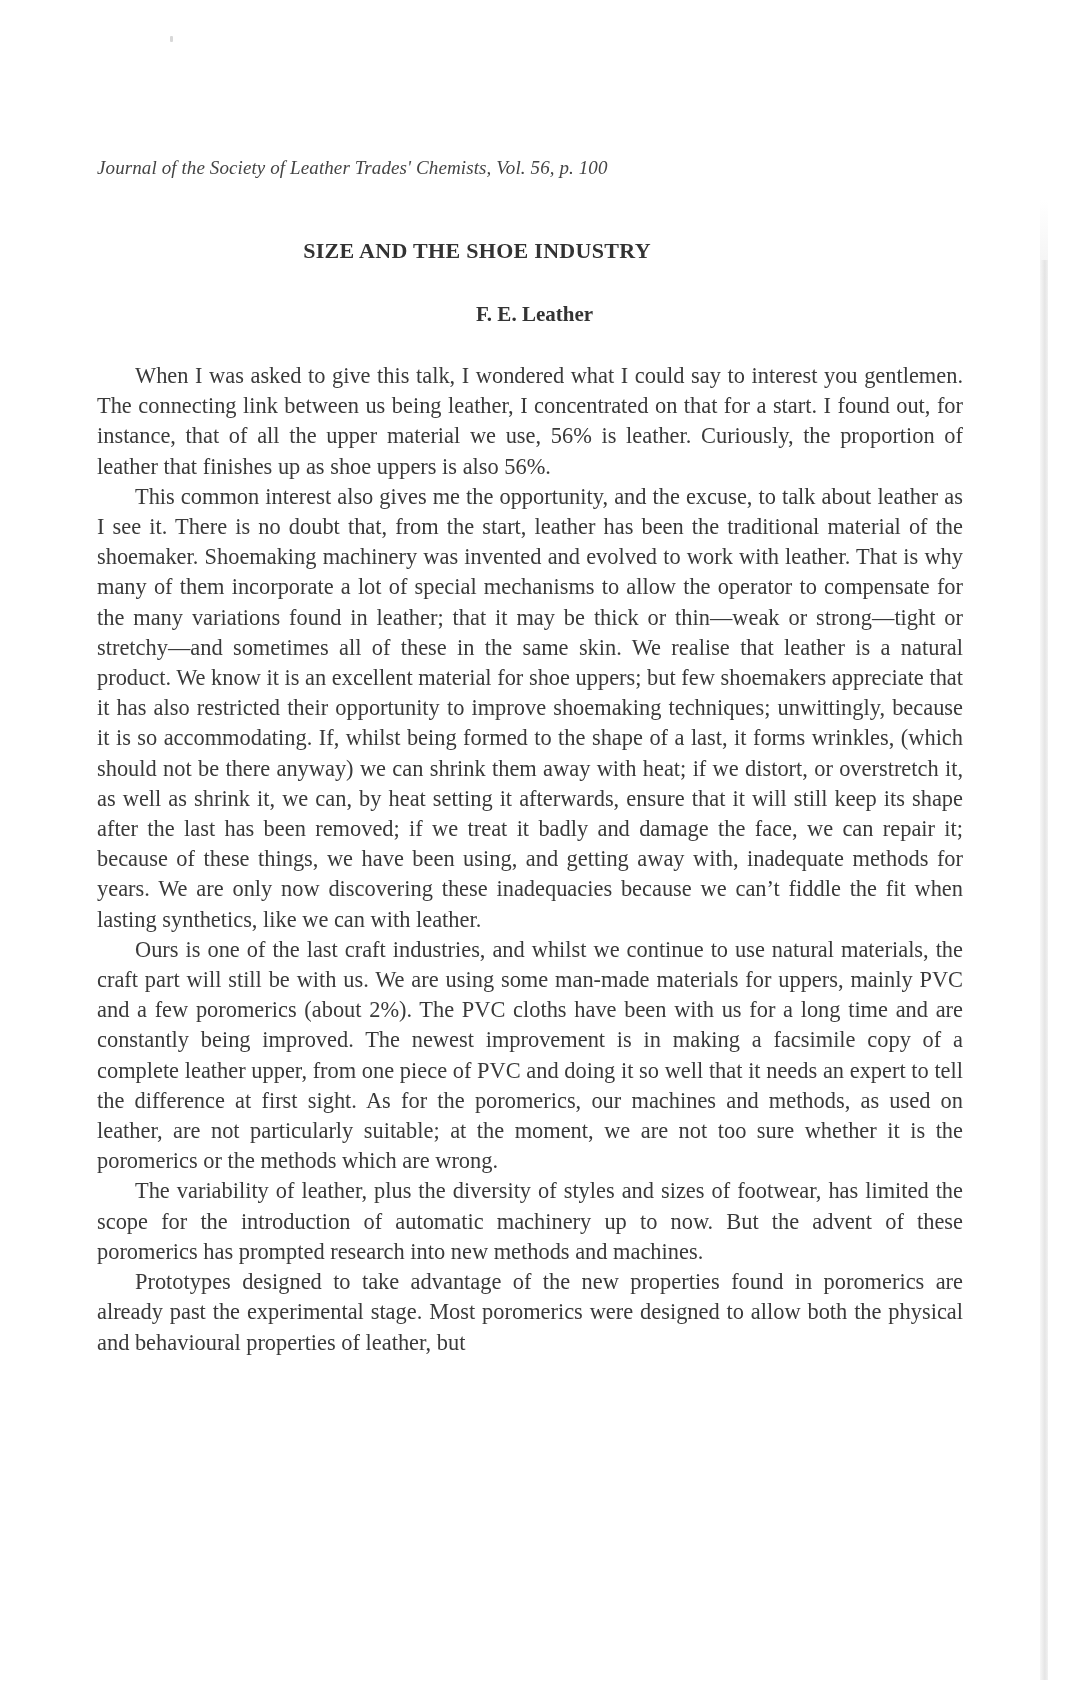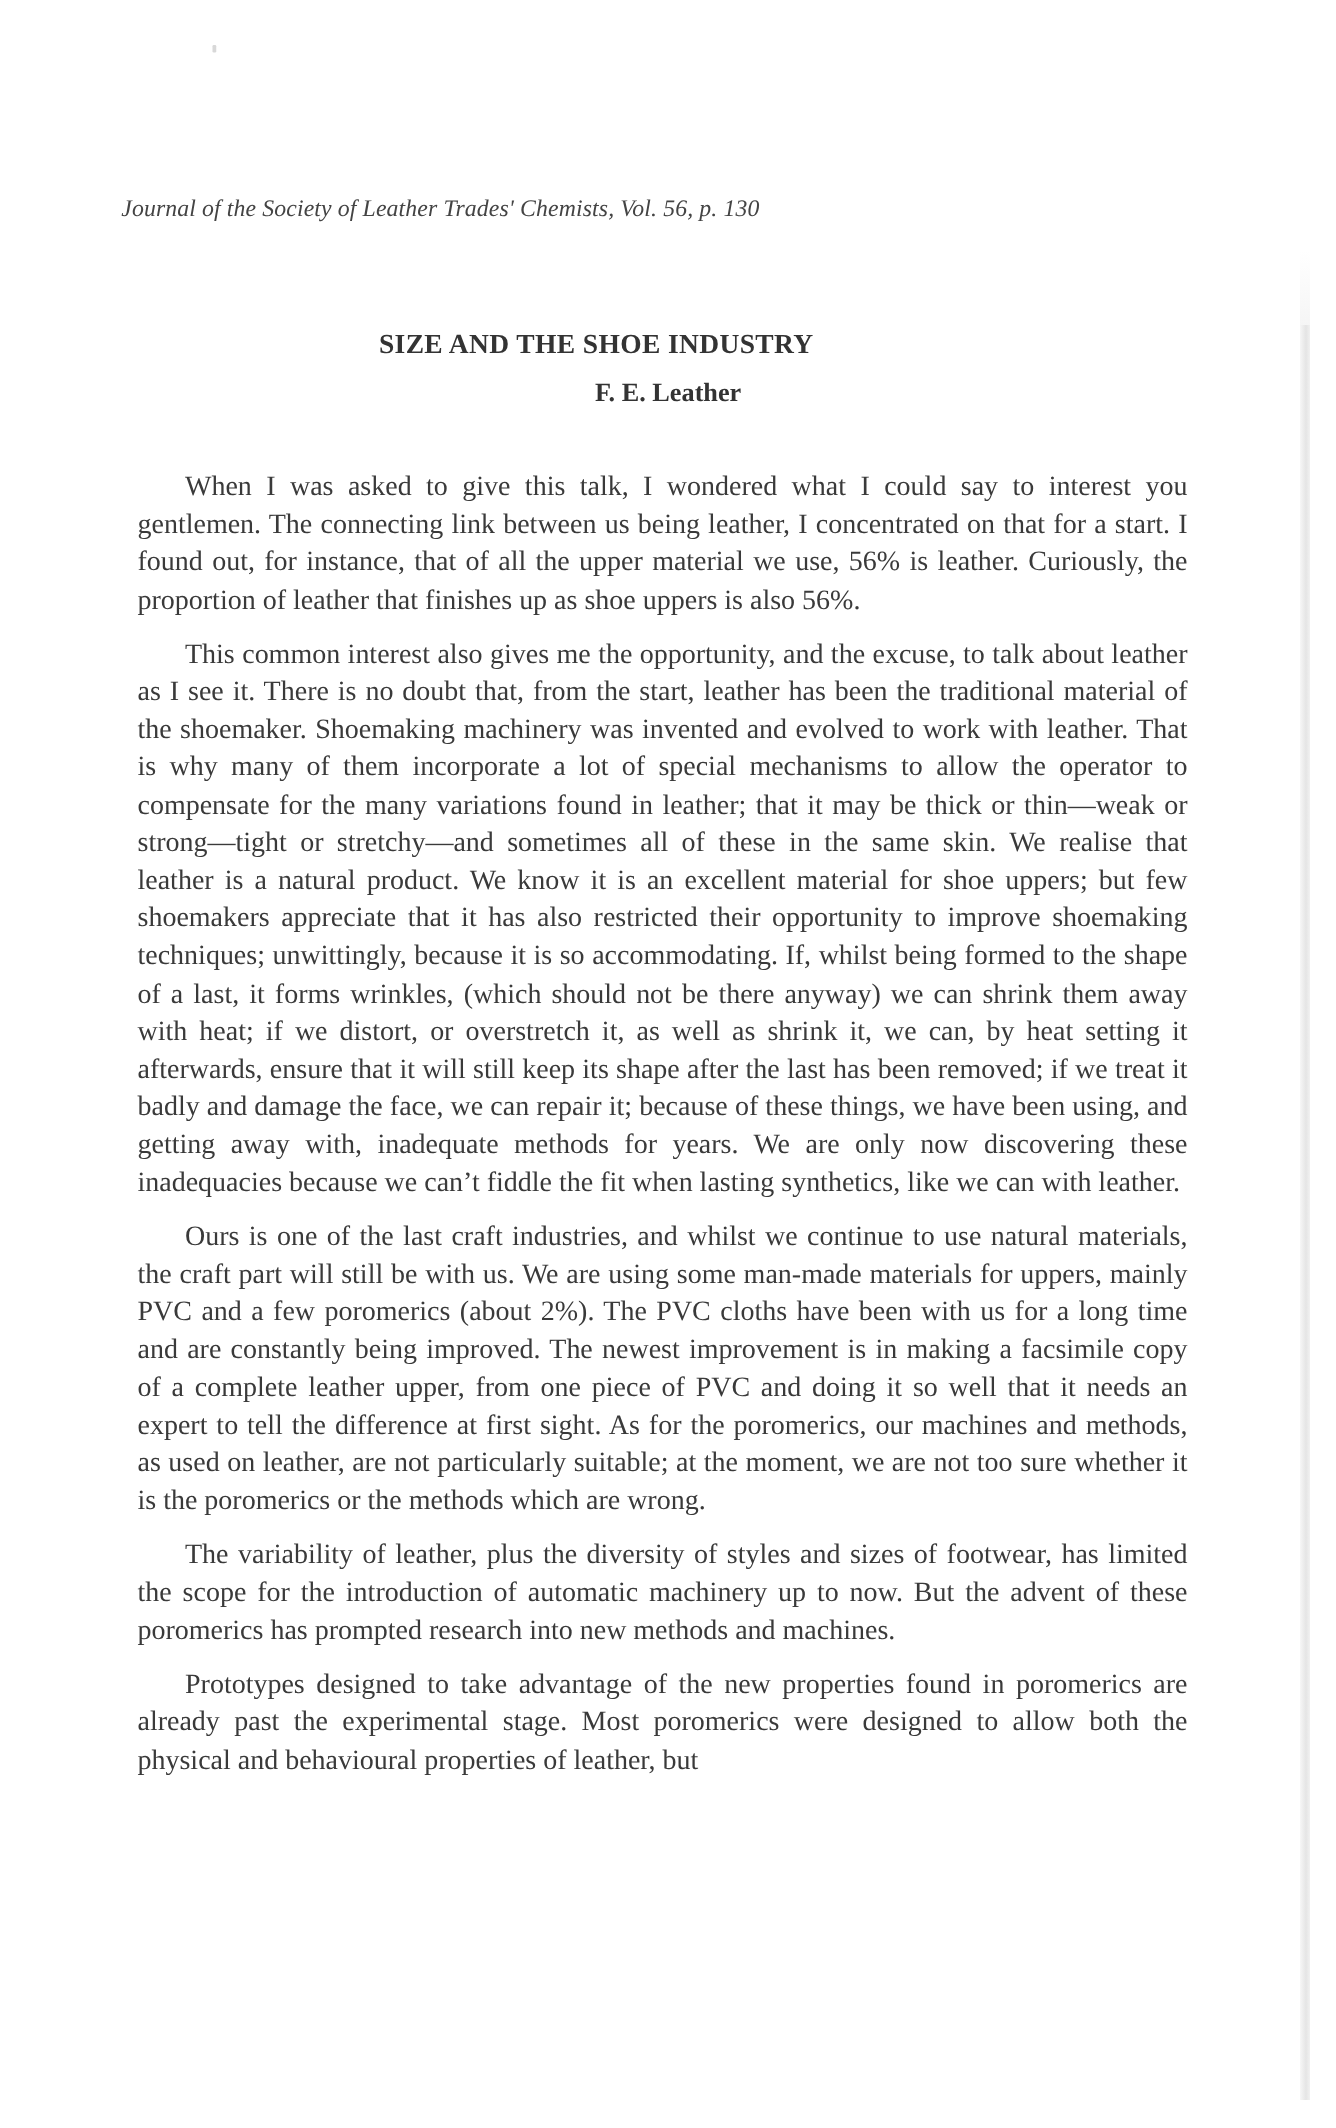--- a/index.html
+++ b/index.html
@@ -44,21 +44,20 @@
   .title {
     position: absolute;
     left: 0;
     width: 954px;
     top: 238px;
     text-align: center;
     font-weight: bold;
     font-size: 22px;
     letter-spacing: 0.3px;
     color: #333;
-    margin-top: 24px;
   }
   .author {
     position: absolute;
     left: 0;
     width: 1069px;
     top: 302px;
     text-align: center;
     font-weight: bold;
     font-size: 21px;
     color: #333;
@@ -67,21 +66,21 @@
     position: absolute;
     left: 97px;
     top: 361px;
     width: 866px;
     font-size: 22.4px;
     line-height: 30.2px;
     text-align: justify;
     color: #3a3a3a;
   }
   .body-text p {
-    margin: 13px;
+    margin: 0;
     text-indent: 38px;
     hyphens: manual;
   }
   .page-number {
     position: absolute;
     left: 0;
     width: 1069px;
     top: 1552px;
     text-align: center;
     font-size: 22px;
@@ -104,21 +103,21 @@
     height: 80px;
     background: linear-gradient(to bottom, rgba(240,240,240,0), #f2f2f2);
   }
 </style>
 </head>
 <body>
 
 <div class="page">
   <div class="speck"></div>
 
-  <div class="running-head">Journal of the Society of Leather Trades' Chemists, Vol. 56, p. 130</div>
+  <div class="running-head">Journal of the Society of Leather Trades' Chemists, Vol. 56, p. 100</div>
 
   <div class="title">SIZE AND THE SHOE INDUSTRY</div>
 
   <div class="author">F. E. Leather</div>
 
   <div class="body-text">
     <p>When I was asked to give this talk, I wondered what I could say to interest you gentlemen. The connecting link between us being leather, I concentrated on that for a start. I found out, for instance, that of all the upper material we use, 56% is leather. Curiously, the proportion of leather that finishes up as shoe uppers is also 56%.</p>
     <p>This common interest also gives me the opportunity, and the excuse, to talk about leather as I see it. There is no doubt that, from the start, leather has been the traditional material of the shoemaker. Shoemaking machinery was invented and evolved to work with leather. That is why many of them incorporate a lot of special mechanisms to allow the operator to compensate for the many variations found in leather; that it may be thick or thin—weak or strong—tight or stretchy—and sometimes all of these in the same skin. We realise that leather is a natural product. We know it is an excellent material for shoe uppers; but few shoemakers appreciate that it has also restricted their opportunity to improve shoemaking techniques; unwittingly, because it is so accommodating. If, whilst being formed to the shape of a last, it forms wrinkles, (which should not be there anyway) we can shrink them away with heat; if we distort, or over­stretch it, as well as shrink it, we can, by heat setting it afterwards, ensure that it will still keep its shape after the last has been removed; if we treat it badly and damage the face, we can repair it; because of these things, we have been using, and getting away with, inadequate methods for years. We are only now dis­covering these inadequacies because we can’t fiddle the fit when lasting synthetics, like we can with leather.</p>
     <p>Ours is one of the last craft industries, and whilst we continue to use natural materials, the craft part will still be with us. We are using some man-made materials for uppers, mainly PVC and a few poromerics (about 2%). The PVC cloths have been with us for a long time and are constantly being improved. The newest improvement is in making a facsimile copy of a complete leather upper, from one piece of PVC and doing it so well that it needs an expert to tell the difference at first sight. As for the poromerics, our machines and methods, as used on leather, are not particularly suitable; at the moment, we are not too sure whether it is the poromerics or the methods which are wrong.</p>
     <p>The variability of leather, plus the diversity of styles and sizes of footwear, has limited the scope for the introduction of automatic machinery up to now. But the advent of these poromerics has prompted research into new methods and machines.</p>

